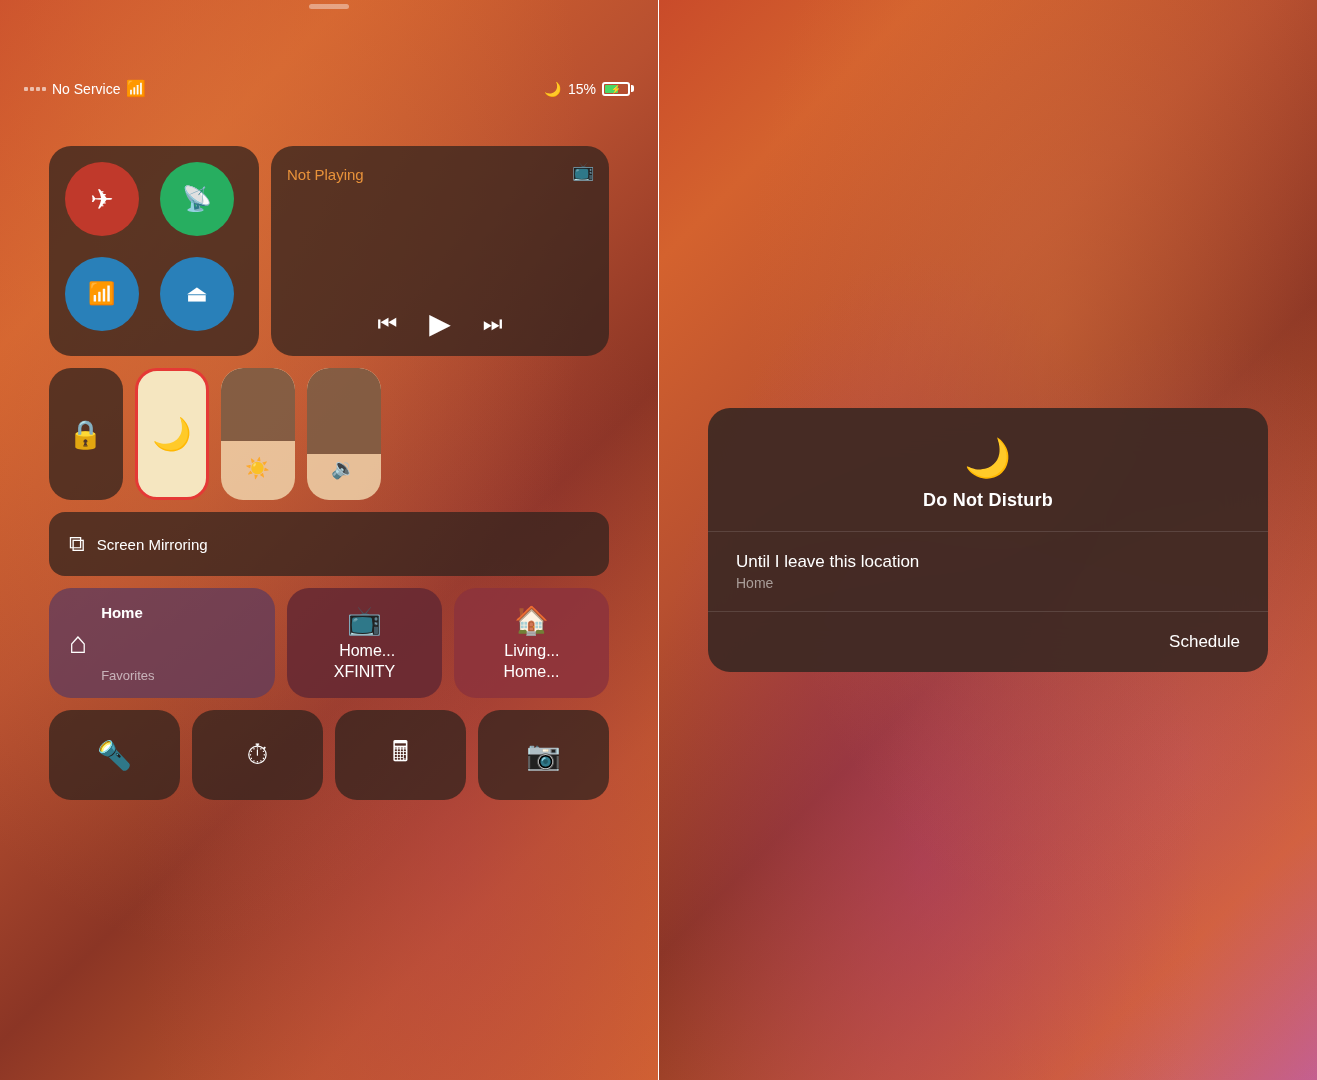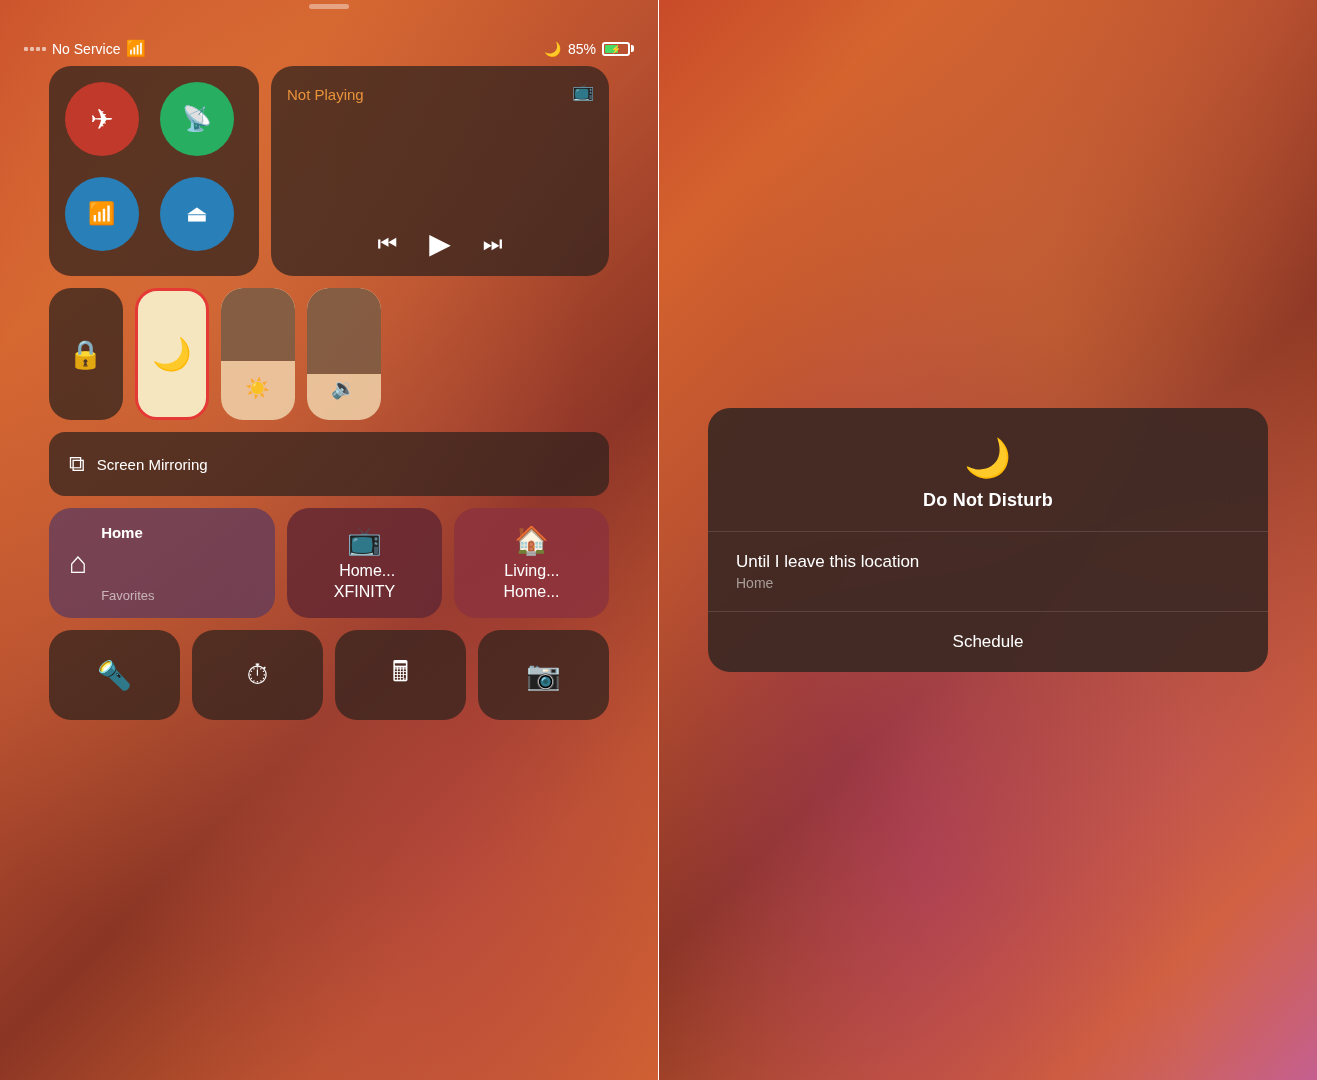--- a/index.html
+++ b/index.html
@@ -13,20 +13,21 @@
 
     
     .left-panel {
       width: 658px;
       height: 1080px;
       position: relative;
       background: linear-gradient(135deg, #c94b2a 0%, #d4622e 20%, #b85030 40%, #8b3525 60%, #c0572d 80%, #d4652f 100%);
       display: flex;
       flex-direction: column;
       align-items: center;
+      gap: 40px;
     }
 
     .left-bg-overlay {
       position: absolute;
       inset: 0;
       background: radial-gradient(ellipse at 30% 20%, rgba(220,120,60,0.5) 0%, transparent 60%),
                   radial-gradient(ellipse at 70% 80%, rgba(180,60,80,0.4) 0%, transparent 50%);
     }
 
     .status-bar {
@@ -412,21 +413,21 @@
     }
 
     .dnd-option-sub {
       font-size: 14px;
       color: rgba(180,170,165,0.9);
       margin-top: 3px;
     }
 
     .dnd-schedule {
       padding: 20px 28px;
-      text-align: center;
+      text-align: right;
       cursor: pointer;
     }
 
     .dnd-schedule-label {
       font-size: 17px;
       color: white;
       font-weight: 400;
     }
   </style>
 </head>
@@ -443,21 +444,21 @@
         <div class="signal-dot" style="height:4px"></div>
         <div class="signal-dot" style="height:4px"></div>
         <div class="signal-dot" style="height:4px"></div>
         <div class="signal-dot" style="height:4px"></div>
       </div>
       <span>No Service</span>
       <span style="font-size:16px;">📶</span>
     </div>
     <div class="status-right">
       <span>🌙</span>
-      <span>85%</span>
+      <span>15%</span>
       <div class="battery-icon">
         <div class="battery-body">
           <div class="battery-fill"></div>
           <span class="lightning" style="font-size:8px;color:black;position:absolute;left:50%;top:50%;transform:translate(-50%,-50%);">⚡</span>
         </div>
         <div class="battery-tip"></div>
       </div>
     </div>
   </div>
 

